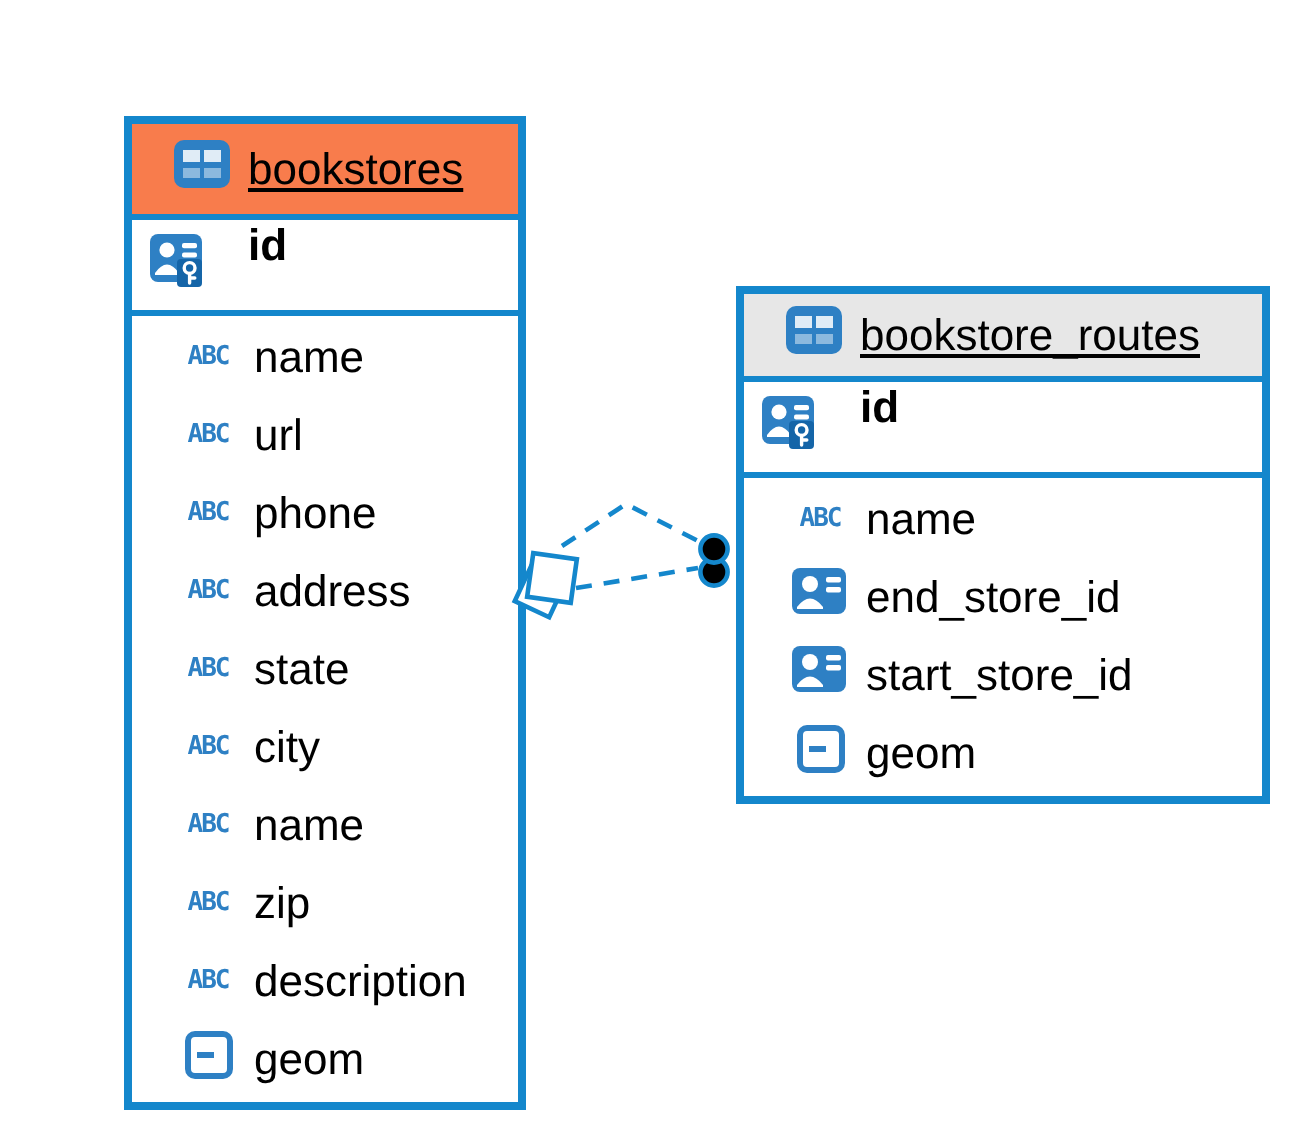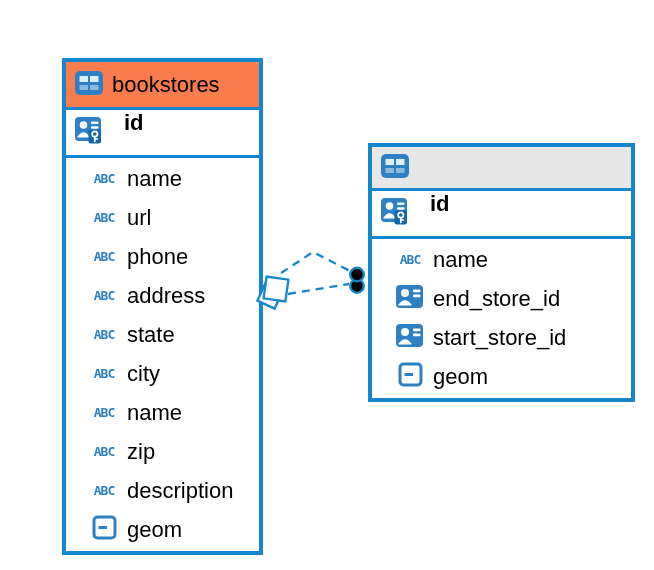--- a/index.html
+++ b/index.html
@@ -8,22 +8,23 @@
     font-family:"Liberation Sans", sans-serif;overflow:hidden;
     --blue:#1487CC;--iconblue:#2E80C4;
   }
   .table-card{
     position:absolute;background:#fff;border:4px solid var(--blue);
     box-sizing:border-box;
   }
   #table-0{left:62px;top:58px;width:201px;}
   #table-1{left:368px;top:143px;width:267px;}
   .hdr{
-    display:flex;align-items:center;gap:8px;padding-left:8px;
+    display:flex;align-items:center;gap:8px;padding-left:20px;
     border-bottom:3px solid var(--blue);
+    text-decoration:underline;
   }
   #table-0 .hdr{height:45px;}
   #table-1 .hdr{height:41px;}
   .hdr-title{font-size:22px;color:#000;white-space:nowrap;}
   .pk-row{
     display:flex;gap:20px;padding-left:8px;height:45px;
     border-bottom:3px solid var(--blue);
   }
   .pk-label{font-size:22px;font-weight:bold;color:#000;}
   .rows{padding:1px 0 2px 0;}
@@ -143,20 +144,21 @@
     <div class="hdr" style="background: rgb(231, 231, 231);">
       <span class="icon-slot">
           <span><svg width="30" height="26" viewBox="0 0 30 26">
         <rect x="1" y="1" width="28" height="24" rx="5" fill="#2E80C4"></rect>
         <rect x="5.5" y="6" width="8.5" height="6" fill="rgba(255,255,255,.85)"></rect>
         <rect x="16" y="6" width="8.5" height="6" fill="rgba(255,255,255,.85)"></rect>
         <rect x="5.5" y="15" width="8.5" height="5" fill="rgba(255,255,255,.45)"></rect>
         <rect x="16" y="15" width="8.5" height="5" fill="rgba(255,255,255,.45)"></rect>
       </svg></span>
         </span>
+      <span class="hdr-title">bookstore_routes</span>
     </div>
     <div class="pk-row">
       <span class="icon-slot">
           <span><svg width="28" height="27" viewBox="0 0 28 27">
         <rect x="0" y="0" width="26" height="24" rx="4" fill="#2E80C4"></rect>
         <circle cx="8.5" cy="8" r="3.8" fill="#fff"></circle>
         <path d="M2.5 19.5 Q8.5 11 14.5 19.5 L14.5 20.5 L2.5 20.5 Z" fill="#fff"></path>
         <rect x="16" y="4.5" width="7.5" height="2.6" rx="1" fill="#fff"></rect>
         <rect x="16" y="9.2" width="7.5" height="2.6" rx="1" fill="#fff"></rect>
         <rect x="13.5" y="12.5" width="12.5" height="14" rx="2" fill="#1565A8"></rect>

